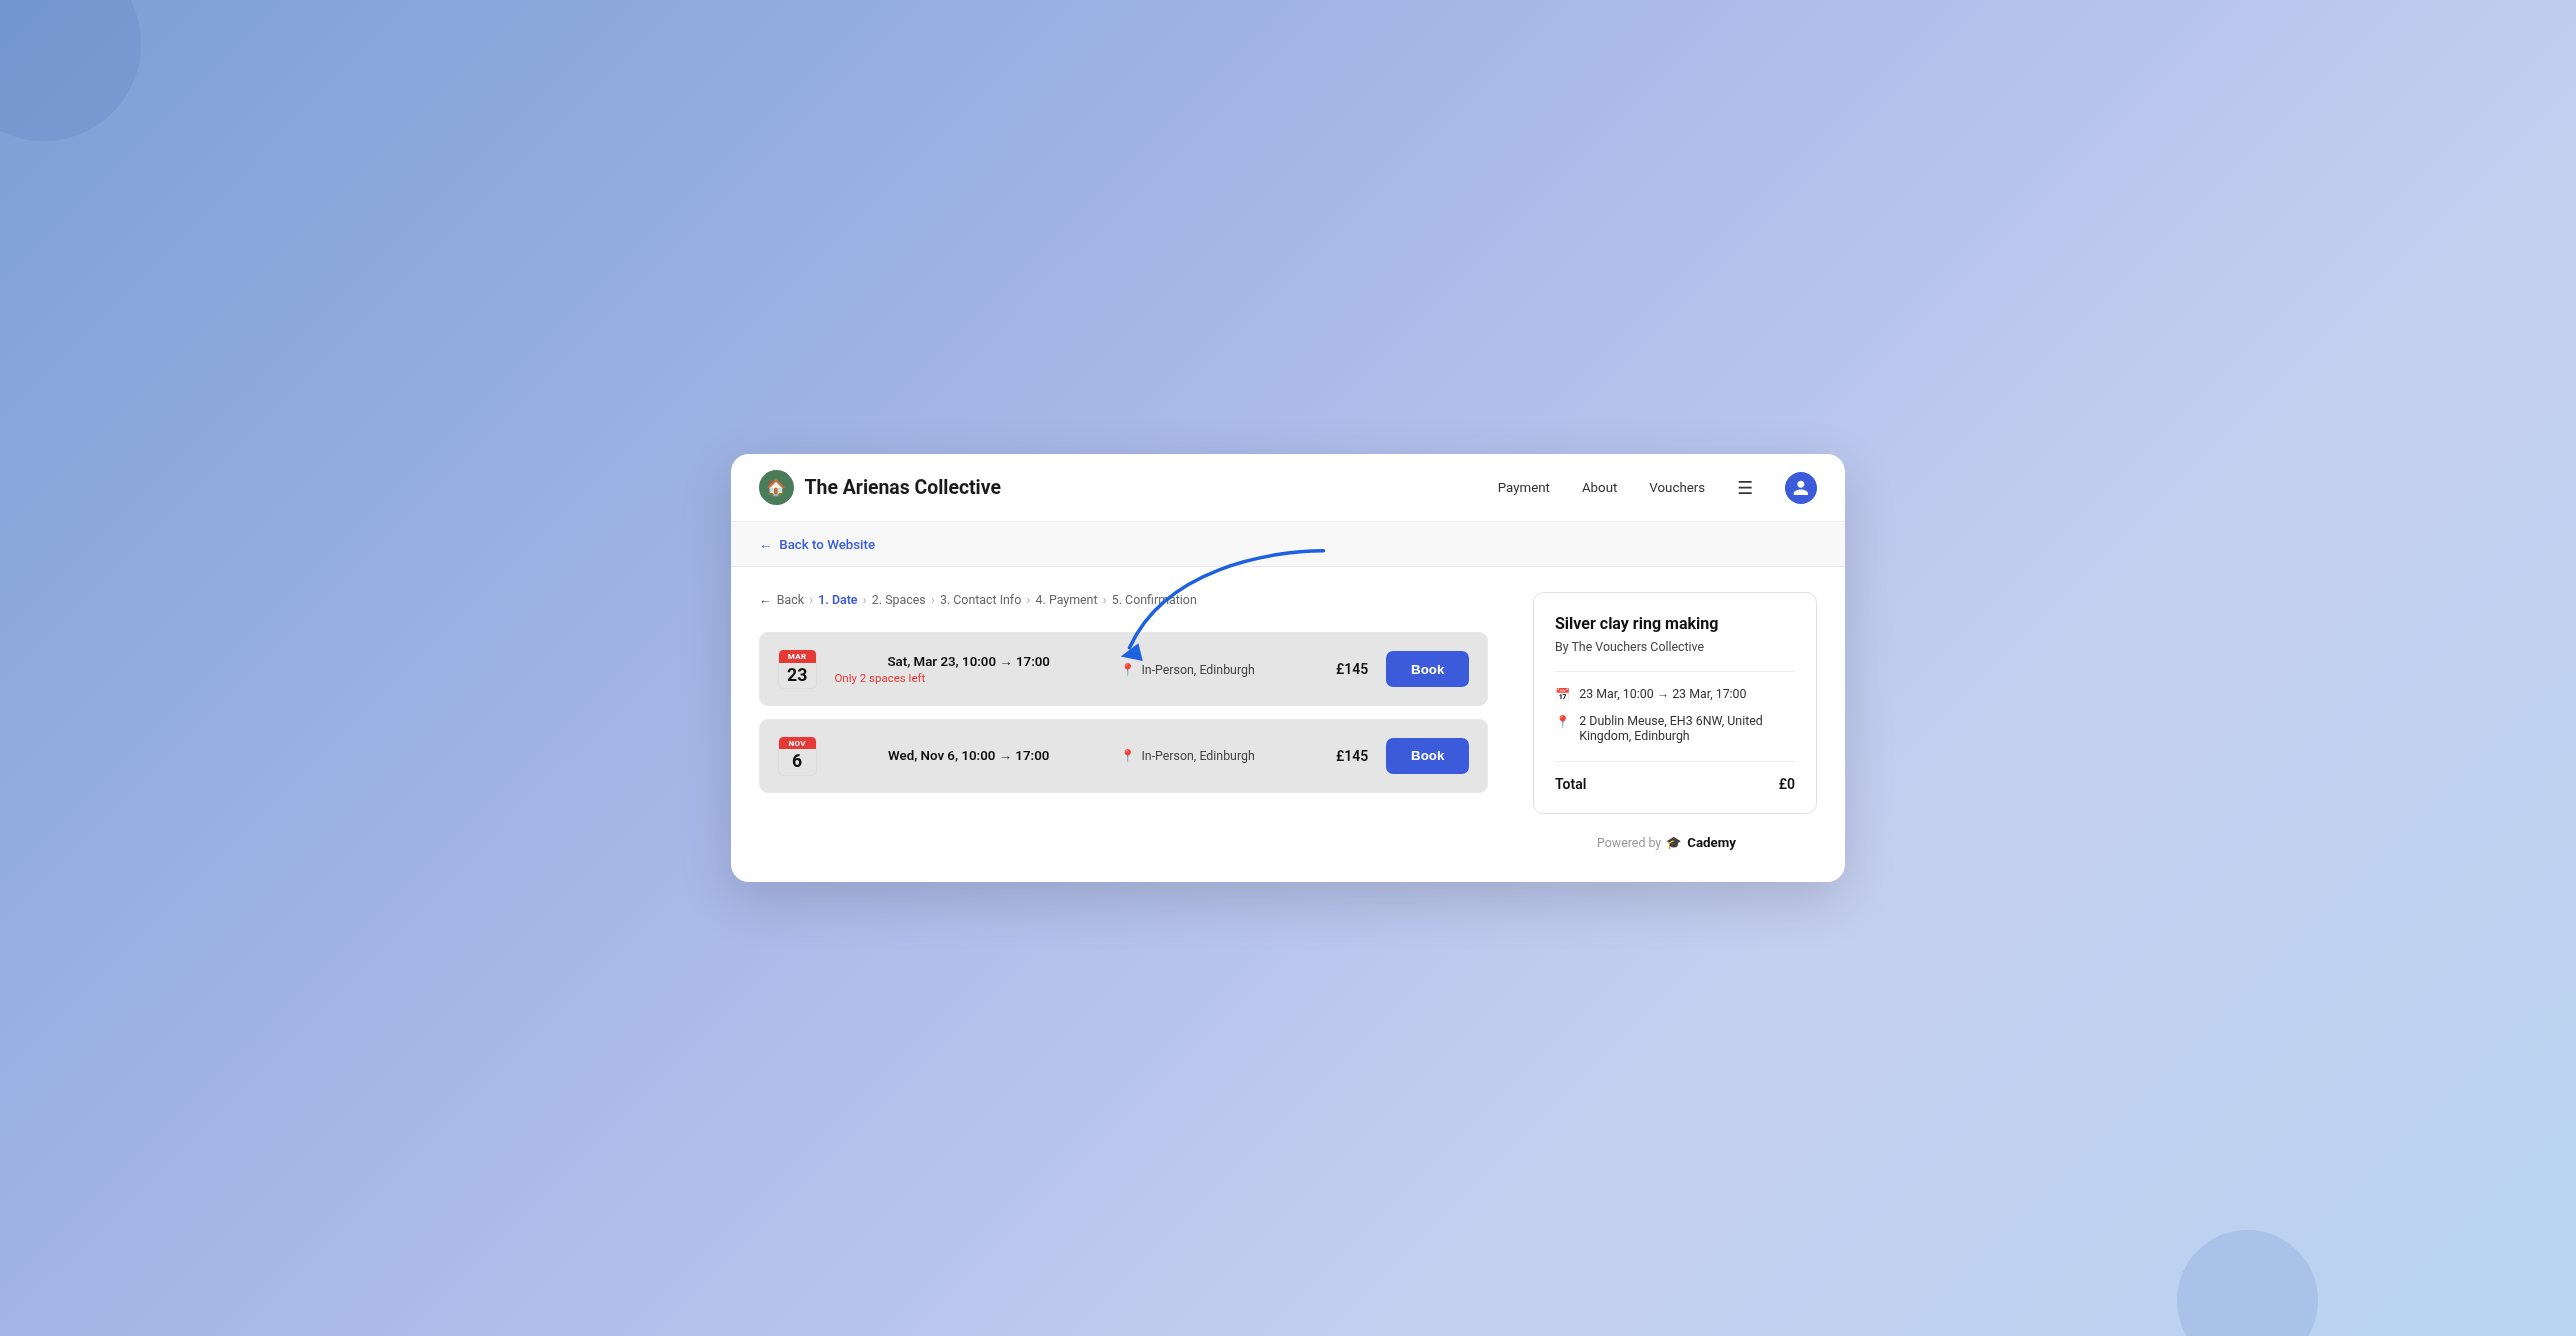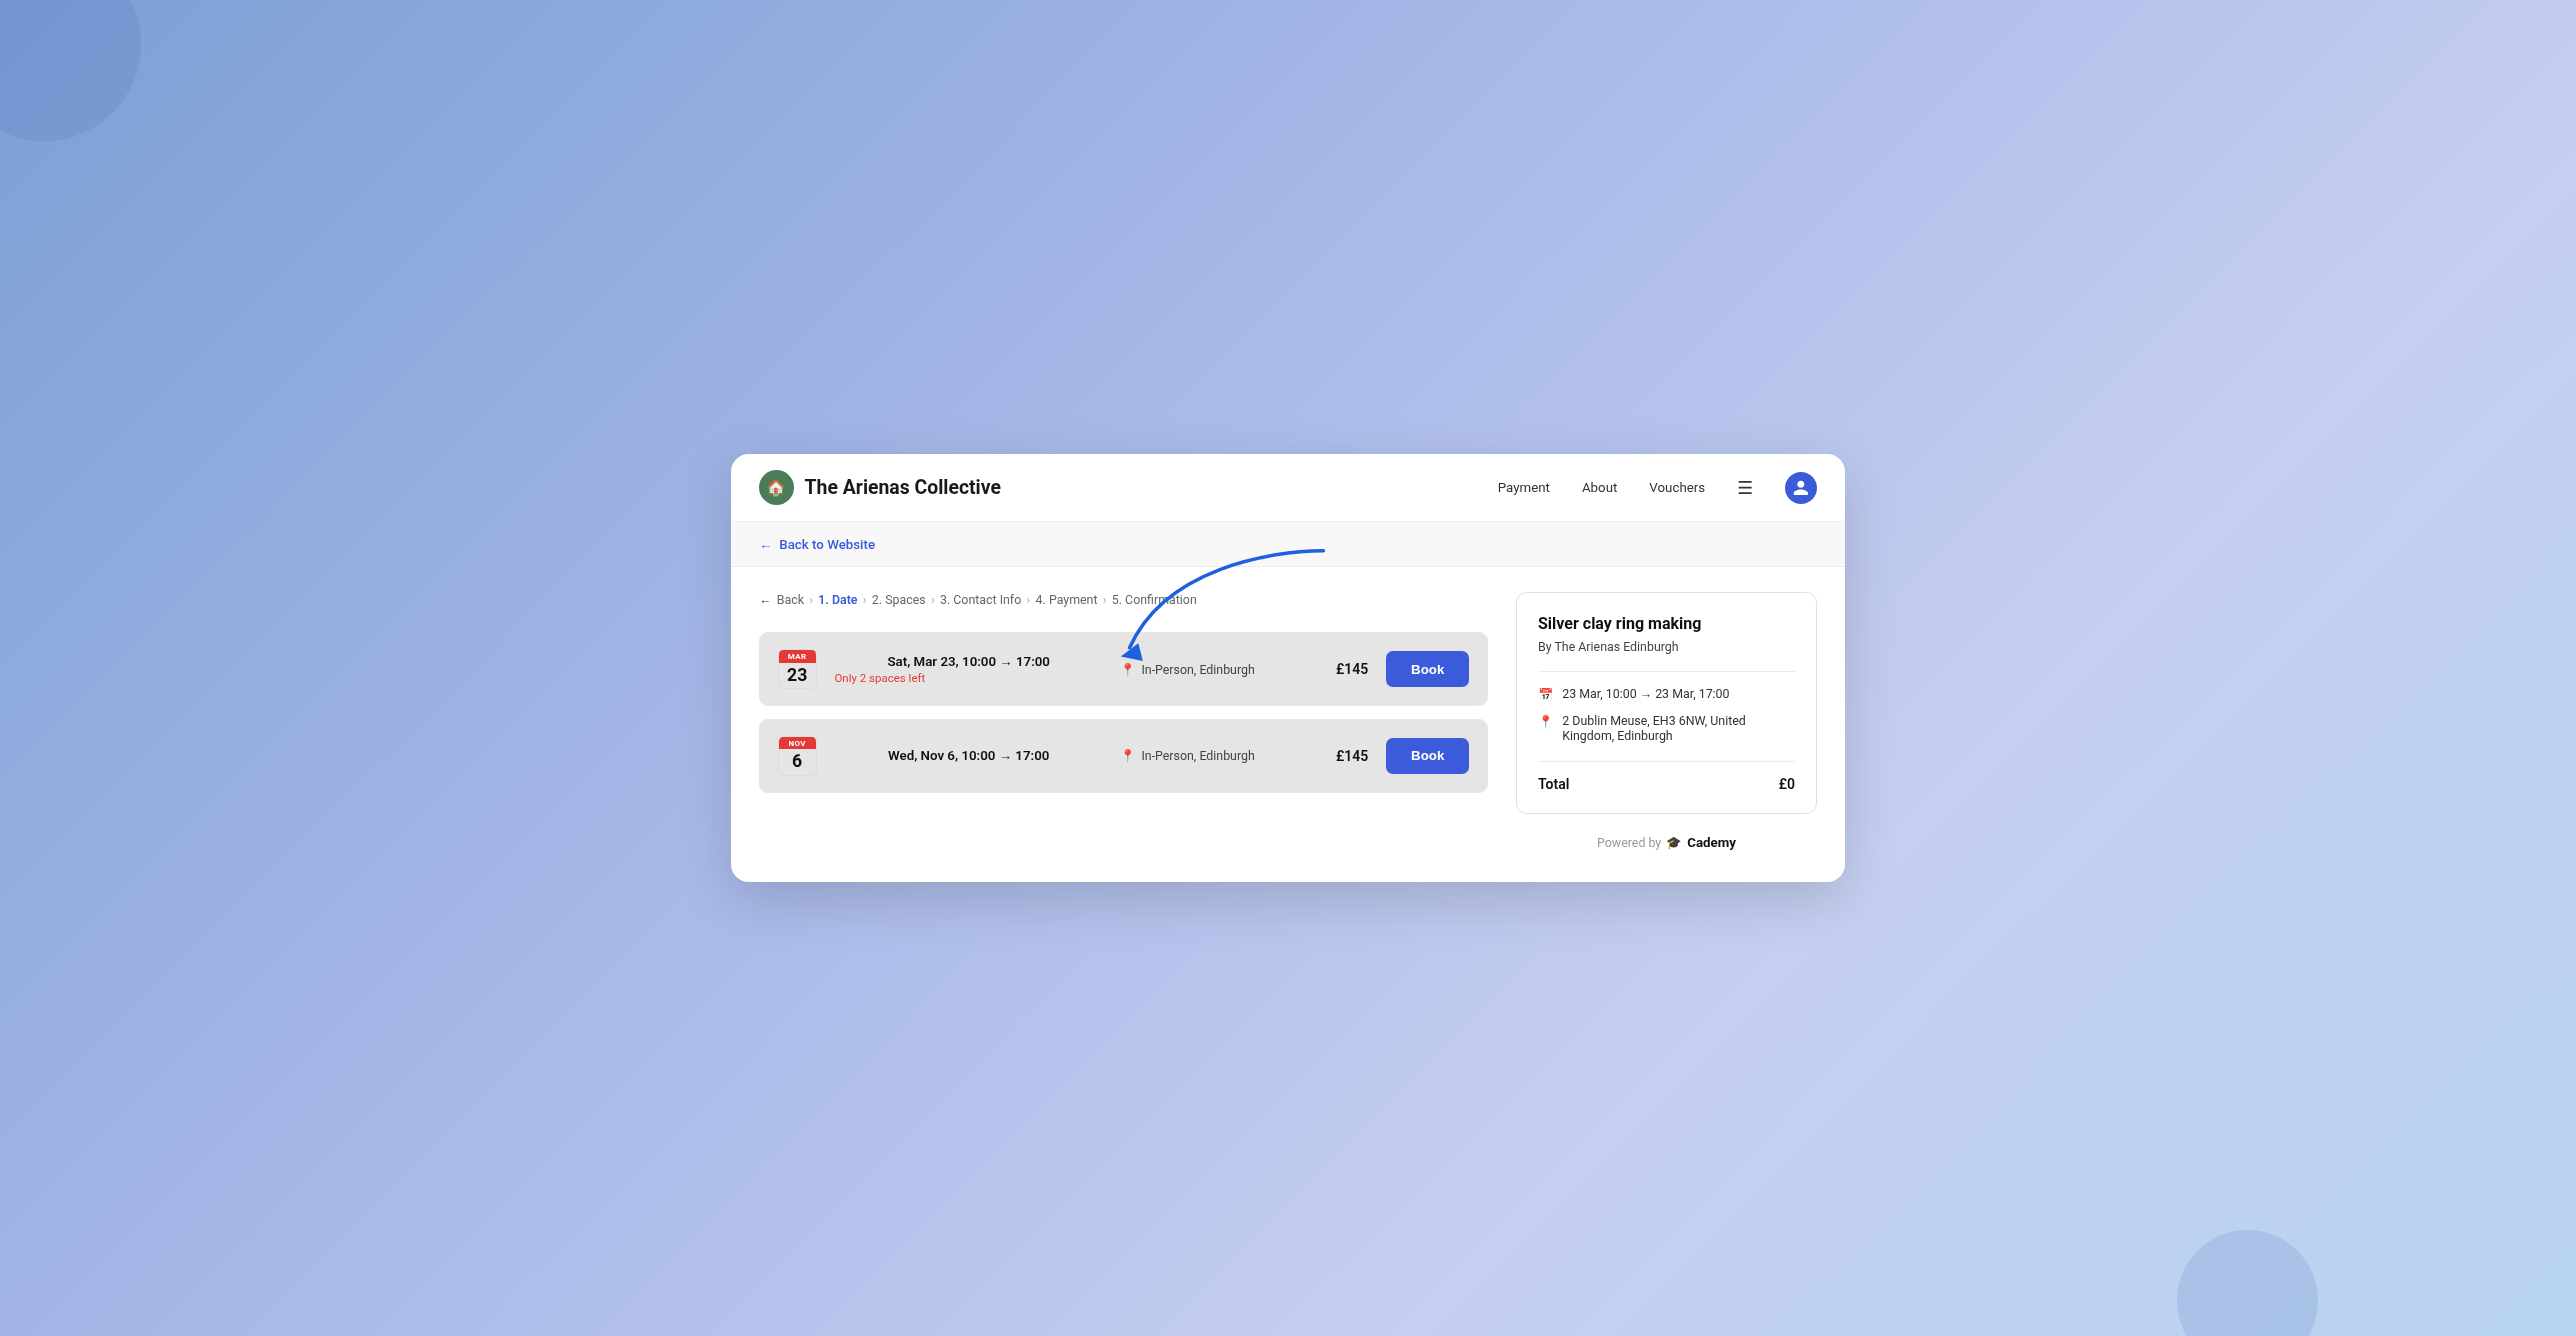--- a/index.html
+++ b/index.html
@@ -248,20 +248,21 @@
     }
     
     .right-panel {
       width: 301px;
       min-width: 265px;
     }
     .summary-card {
       border: 0.9px solid #e0e0e0;
       border-radius: 10.6px;
       padding: 21px;
+      margin-left: 17px;
     }
     .summary-title {
       font-size: 16px;
       font-weight: 700;
       color: #111;
       margin-bottom: 5.3px;
     }
     .summary-by {
       font-size: 12.4px;
       color: #444;
@@ -402,21 +403,21 @@
           <div class="price">£145</div>
           <button class="book-btn">Book</button>
         </div>
 
       </div>
     </div>
 
     <div class="right-panel">
       <div class="summary-card">
         <div class="summary-title">Silver clay ring making</div>
-        <div class="summary-by">By The Arienas Edinburgh</div>
+        <div class="summary-by">By The Vouchers Collective</div>
 
         <hr class="summary-divider">
 
         <div class="summary-detail">
           <span class="summary-detail-icon">📅</span>
           <span>23 Mar, 10:00 → 23 Mar, 17:00</span>
         </div>
         <div class="summary-detail">
           <span class="summary-detail-icon">📍</span>
           <span>2 Dublin Meuse, EH3 6NW, United Kingdom, Edinburgh</span>

